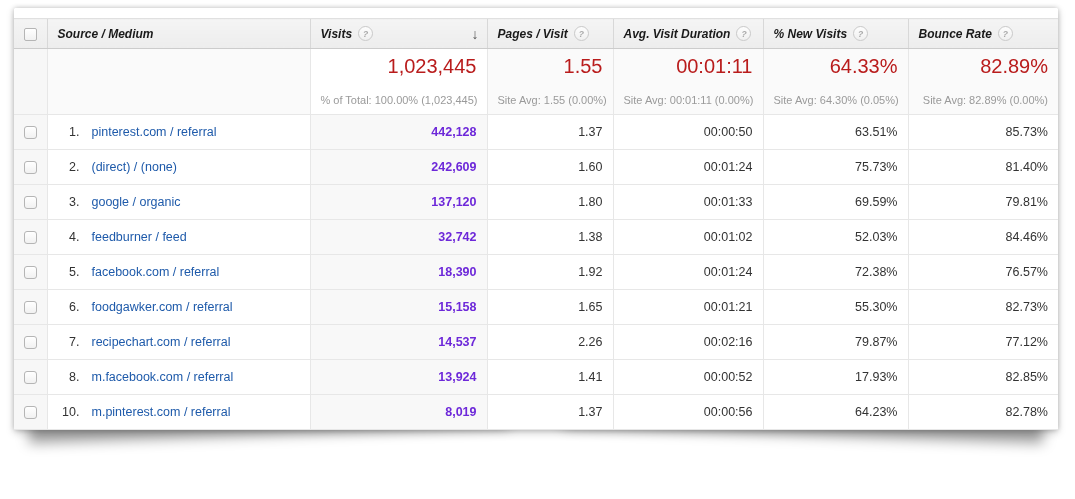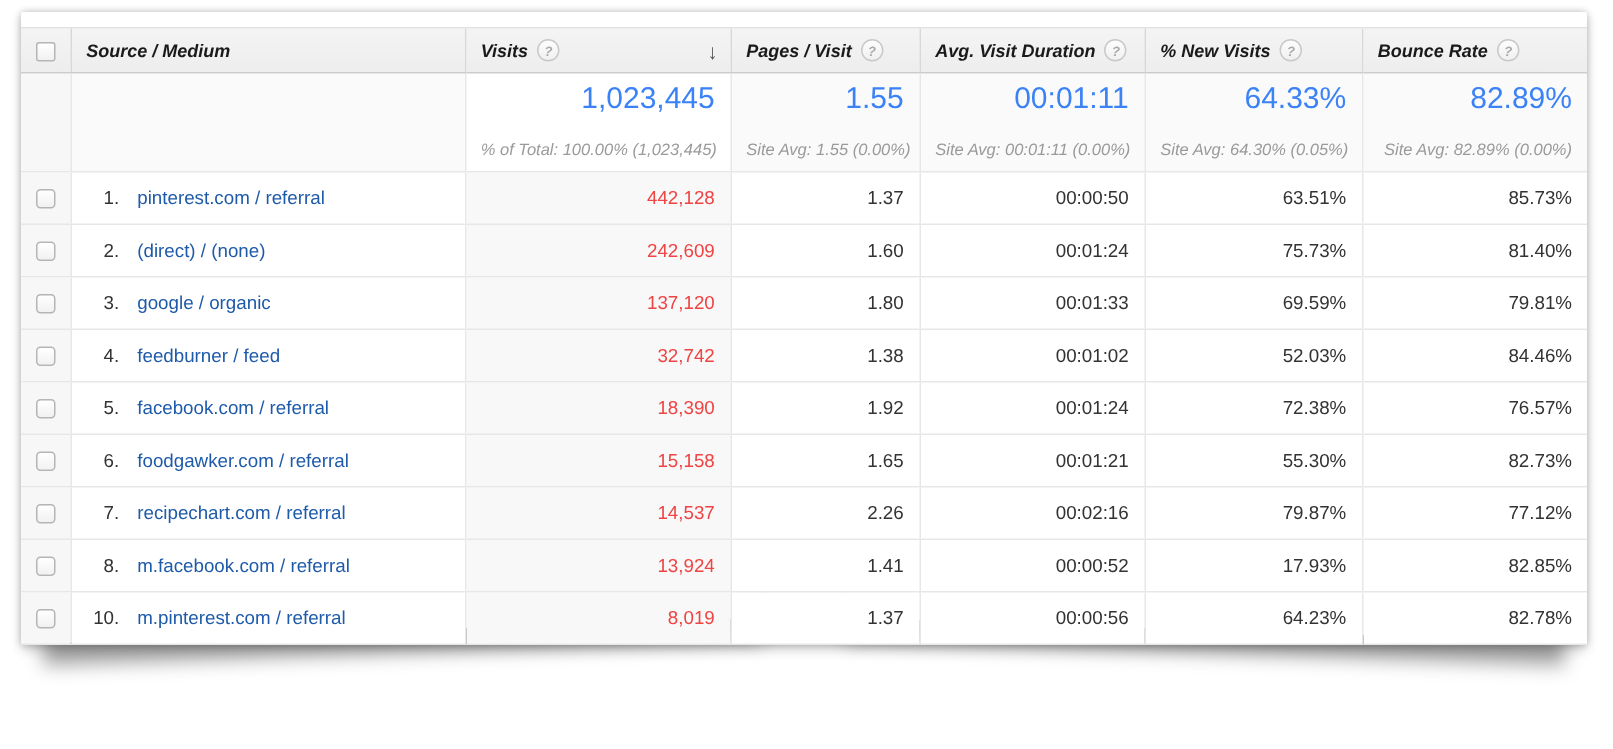--- a/index.html
+++ b/index.html
@@ -44,31 +44,31 @@
   .sort-arrow{margin-left:auto;color:#555;font-size:14px;line-height:1;cursor:pointer;}
 
   
   tr.summary td{
     background:#fafafa;border-left:1px solid #e7e7e7;border-bottom:1px solid #e7e7e7;
     height:54px;padding:6px 10px 8px 10px;vertical-align:middle;text-align:right;
   }
   tr.summary td.chk-col{background:#f7f7f7;border-left:none;}
   tr.summary td.src-cell{background:#fafafa;}
   tr.summary td.visits-cell{background:#ffffff;}
-  .sum-main{font-size:20px;color:#3b82f6;line-height:1.15;}
-  .sum-sub{font-size:11px;color:#9a9a9a;margin-top:16px;font-style:italic;}
+  .sum-main{font-size:20px;color:#b91c1c;line-height:1.15;}
+  .sum-sub{font-size:11px;color:#9a9a9a;margin-top:16px;}
 
   
   tbody tr.data td{
     background:#ffffff;border-left:1px solid #e7e7e7;border-bottom:1px solid #e7e7e7;
     height:35px;padding:0 10px;font-size:12.5px;color:#333;text-align:right;
     vertical-align:middle;
   }
   tbody tr.data td.chk-col{background:#f7f7f7;border-left:none;text-align:center;padding:0;}
-  tbody tr.data td.visits-cell{background:#f8f8f8;font-weight:normal;color:#ef4444;}
+  tbody tr.data td.visits-cell{background:#f8f8f8;font-weight:bold;color:#6d28d9;}
   tbody tr.data td.src-cell{text-align:left;padding-left:8px;}
   .rank{display:inline-block;width:24px;text-align:right;color:#333;margin-right:12px;}
   a.src-link{color:#1e5aaa;text-decoration:none;cursor:pointer;}
 
   
   .cb{
     display:inline-block;width:13px;height:13px;box-sizing:border-box;
     border:1px solid #b5b5b5;background:linear-gradient(#ffffff,#f1f1f1);
     cursor:pointer;vertical-align:middle;
   }

